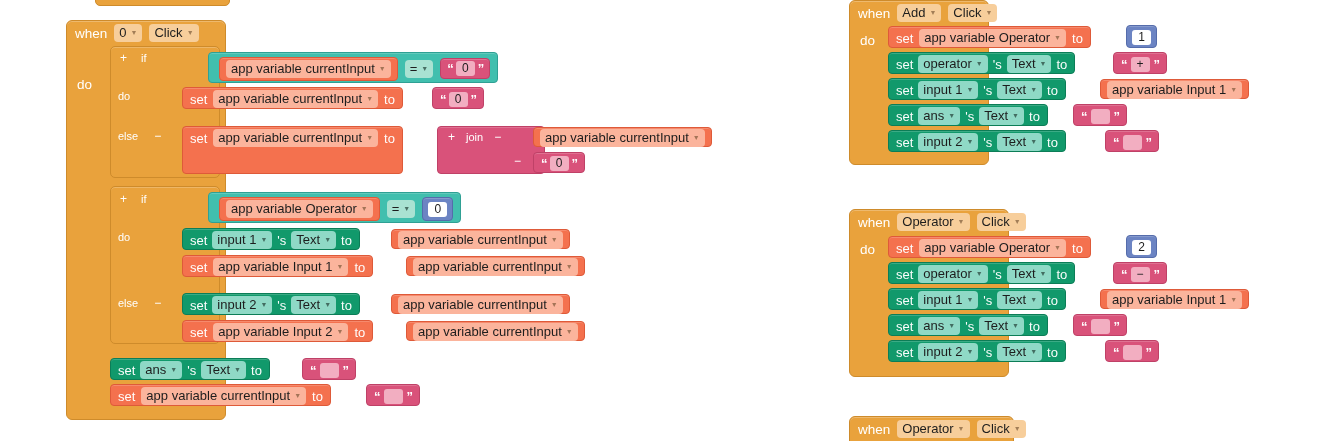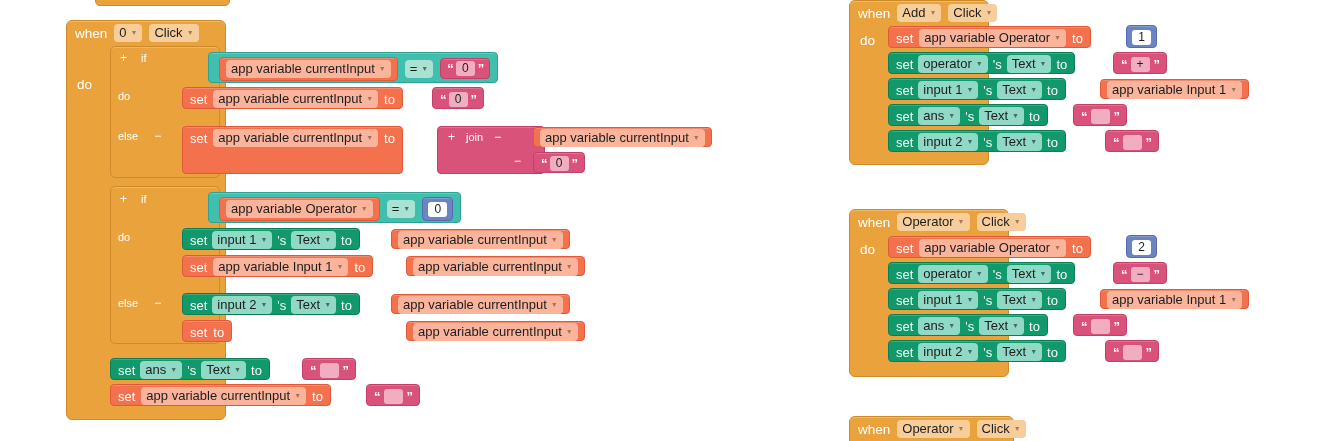--- a/index.html
+++ b/index.html
@@ -259,20 +259,24 @@
   <div class="blk val v-orange" style="left:391px;top:294px;height:20px;padding:1px 6px;">
     <span class="fld f-salmon">
       <span>app variable currentInput</span>
       <span class="caret">▼</span>
     </span>
   </div>
 
   <div class="blk stmt s-orange" style="left:182px;top:320px;height:22px;padding:0 7px;">
     <div class="row" style="height:22px;gap:6px;">
       <span class="kw-d">set</span>
+      <span class="fld f-salmon">
+        <span>app variable Input 2</span>
+        <span class="caret">▼</span>
+      </span>
       <span class="kw-d">to</span>
     </div>
   </div>
   <div class="blk val v-orange" style="left:406px;top:321px;height:20px;padding:1px 6px;">
     <span class="fld f-salmon">
       <span>app variable currentInput</span>
       <span class="caret">▼</span>
     </span>
   </div>
 

